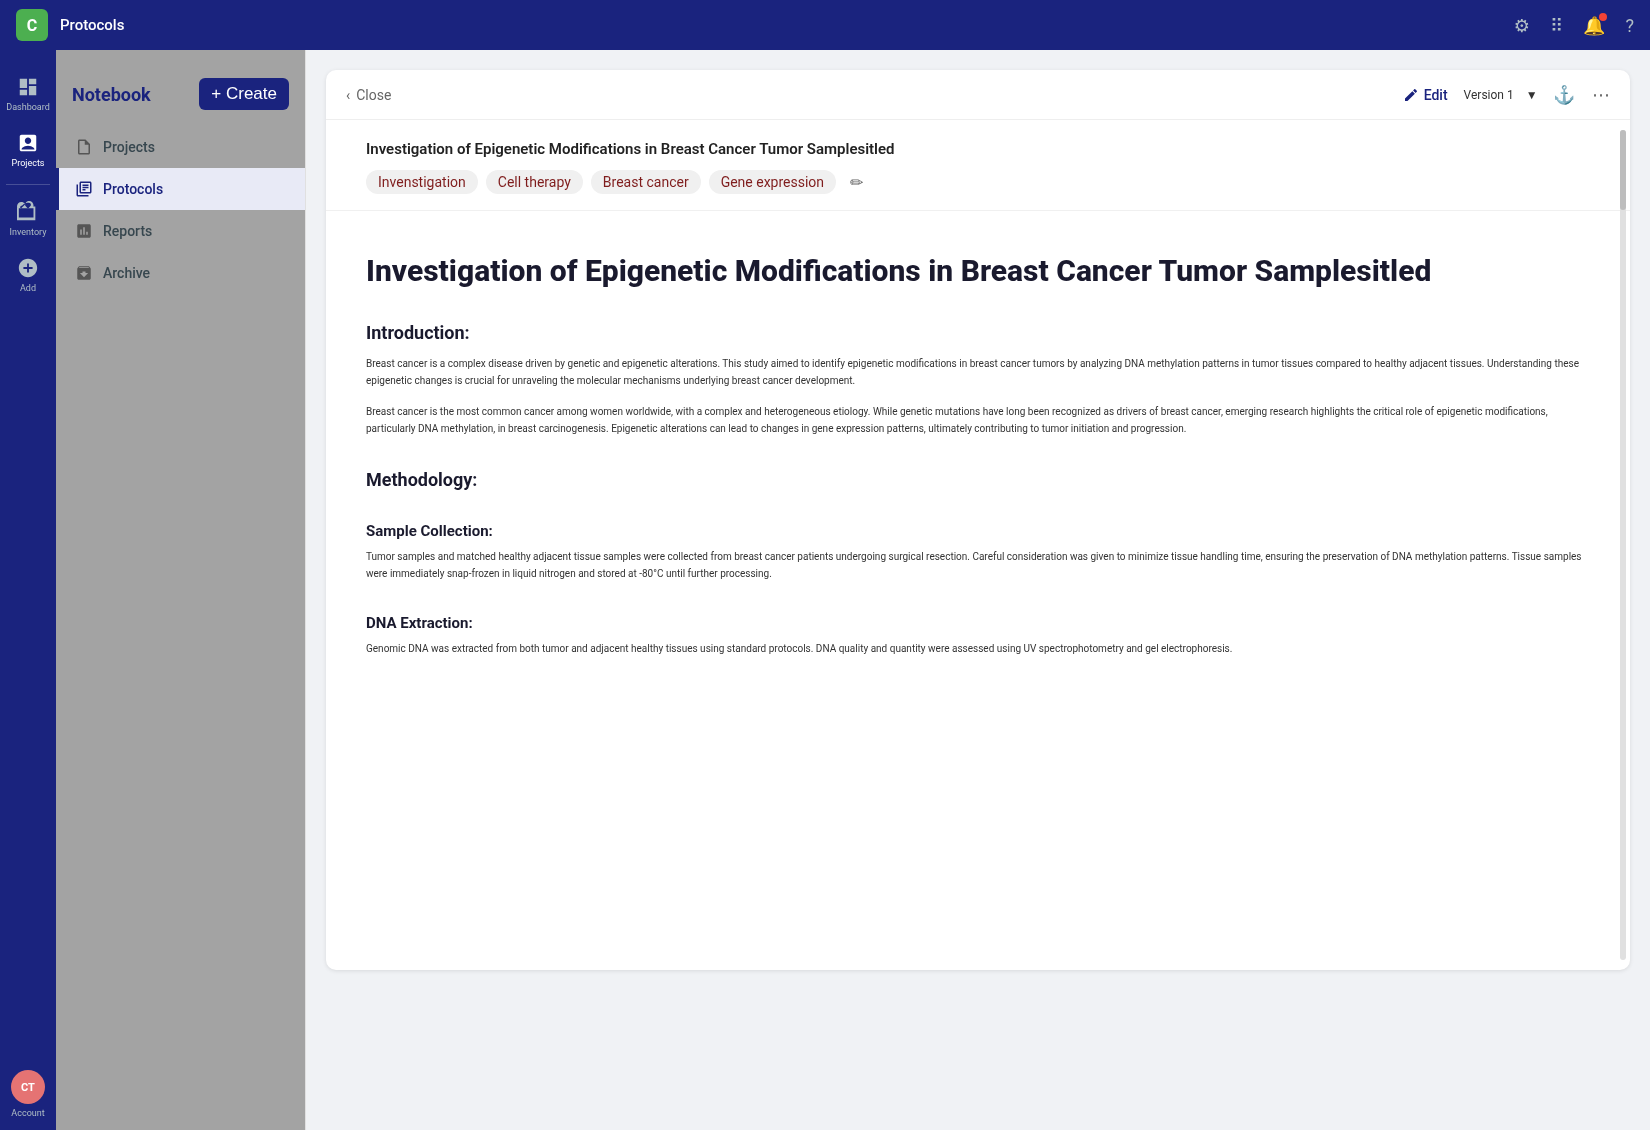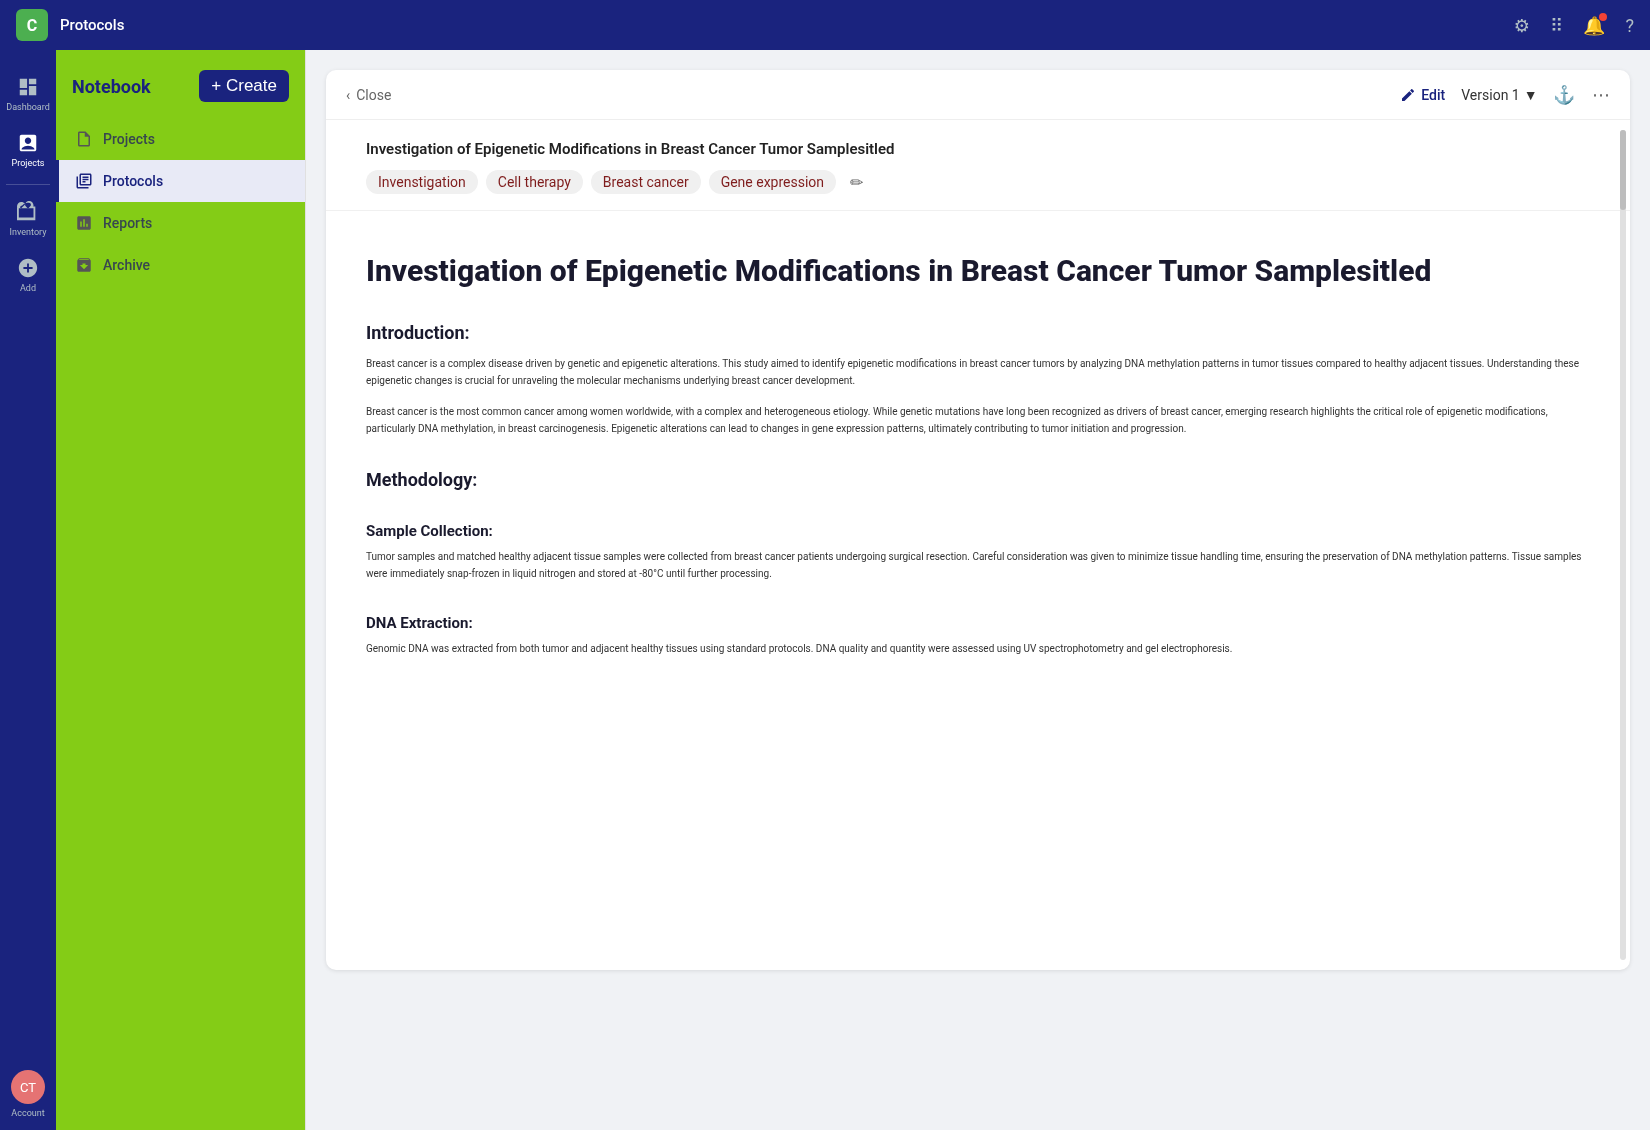--- a/index.html
+++ b/index.html
@@ -38,28 +38,28 @@
       gap: 4px; font-size: 10px;
     }
     .sidebar-item.active { color: white; }
     .sidebar-item svg { width: 22px; height: 22px; }
     .sidebar-item-label { font-size: 9px; text-align: center; }
     .sidebar-divider { width: 80%; height: 1px; background: rgba(255,255,255,0.2); margin: 6px 0; }
     .sidebar-bottom { margin-top: auto; margin-bottom: 12px; }
     .account-avatar {
       width: 34px; height: 34px; background: #e57373; border-radius: 50%;
       display: flex; align-items: center; justify-content: center;
-      color: white; font-weight: normal; font-size: 13px; cursor: pointer; text-align: center;
+      color: white; font-weight: bold; font-size: 11px; cursor: pointer; text-align: center;
     }
 
     
     .notebook-panel {
       position: fixed; top: 50px; left: 56px; bottom: 0; width: 250px;
-      background: #84cc16; border-right: 1px solid #e0e0e0; z-index: 98;
-      padding: 20px 0;
+      background: #a3a3a3; border-right: 1px solid #e0e0e0; z-index: 98;
+      padding: 28px 0;
     }
     .notebook-header {
       display: flex; align-items: center; justify-content: space-between;
       padding: 0 16px 16px;
     }
     .notebook-title { font-size: 18px; font-weight: 700; color: #1a237e; }
     .create-btn {
       background: #1a237e; color: white; border: none; border-radius: 6px;
       padding: 6px 12px; font-size: 17px; cursor: pointer; display: flex;
       align-items: center; gap: 4px; font-weight: 500;
@@ -92,22 +92,22 @@
     .close-btn {
       display: flex; align-items: center; gap: 6px; color: #666;
       font-size: 14px; cursor: pointer;
     }
     .toolbar-right { display: flex; align-items: center; gap: 16px; }
     .edit-btn {
       display: flex; align-items: center; gap: 5px; color: #1a237e;
       font-size: 14px; cursor: pointer; font-weight: 500;
     }
     .version-selector {
-      display: flex; align-items: center; gap: 4px; color: #333;
-      font-size: 14px; cursor: pointer;
+      display: flex; align-items: center; gap: 12px; color: #333;
+      font-size: 12px; cursor: pointer;
     }
     .bookmark-icon { color: #1a237e; font-size: 18px; cursor: pointer; }
     .more-icon { color: #666; font-size: 18px; cursor: pointer; }
 
     
     .scroll-track {
       position: absolute; right: 4px; top: 60px; bottom: 10px;
       width: 6px; background: #e0e0e0; border-radius: 3px;
     }
     .scroll-thumb {

